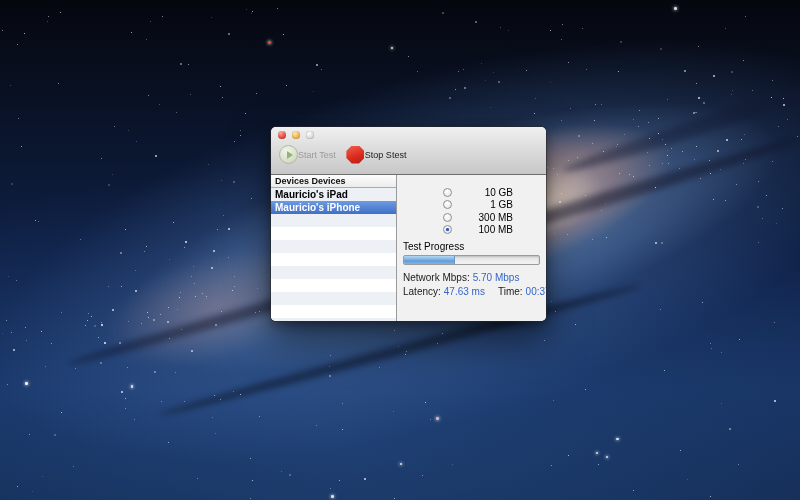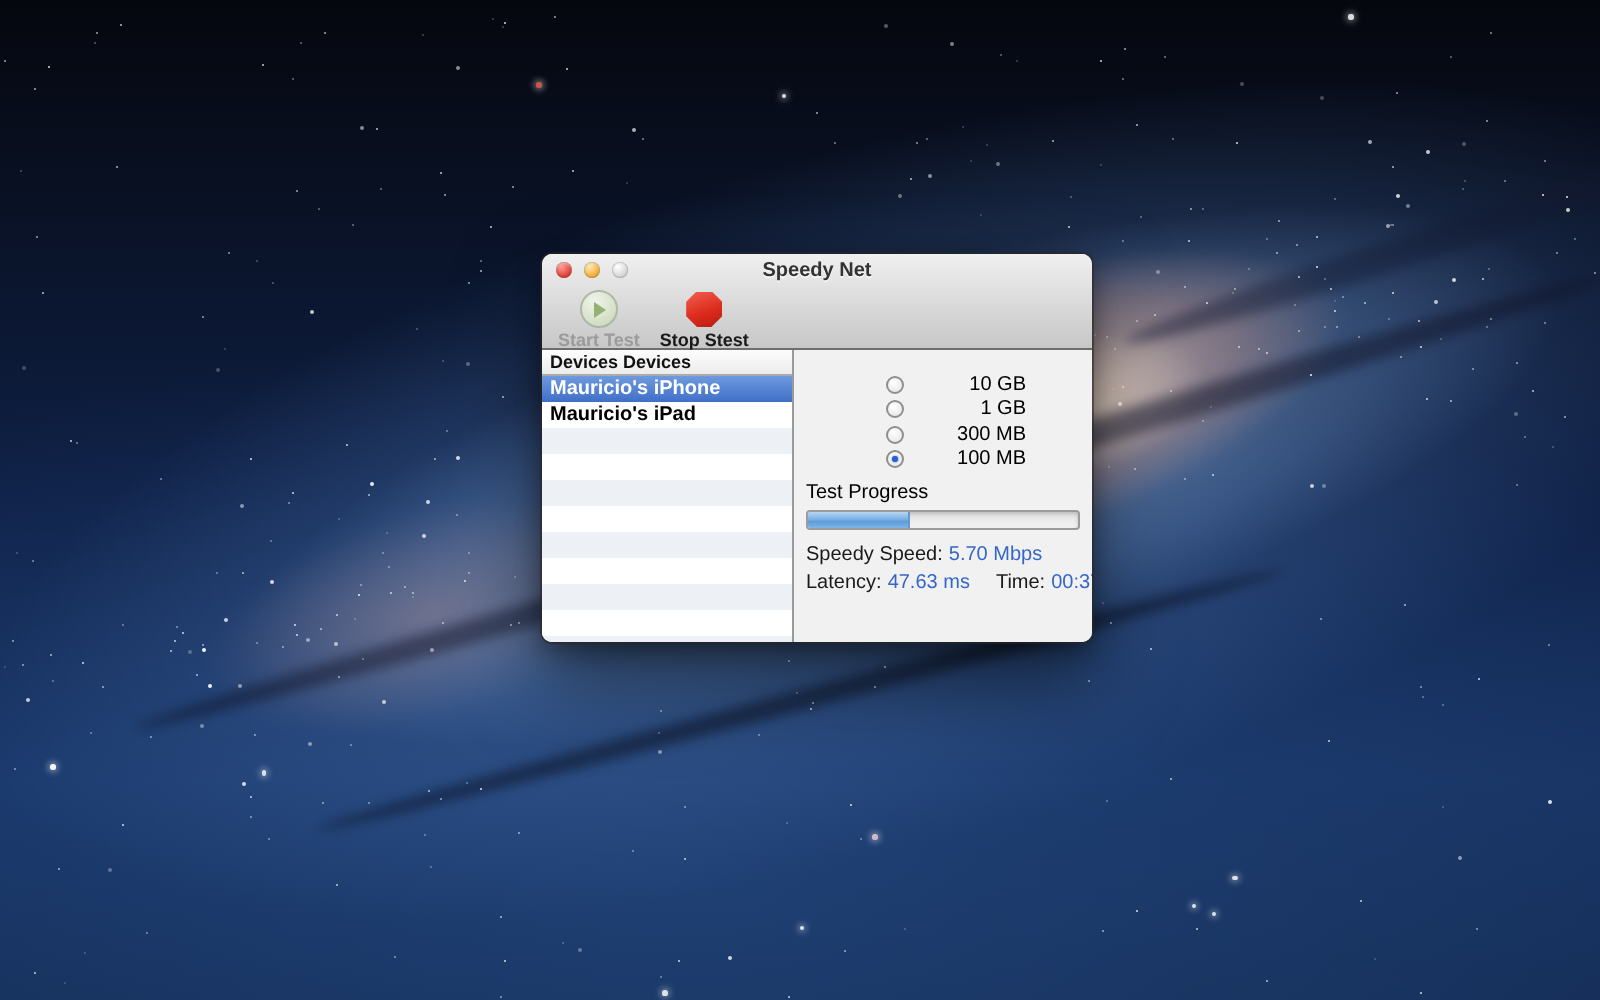--- a/index.html
+++ b/index.html
@@ -48,21 +48,21 @@
   }
   .titlebar{ height:16px; position:relative; }
   .traffic{ position:absolute; left:7px; top:4px; display:flex; gap:6px; }
   .tl{ width:8px; height:8px; border-radius:50%; box-shadow:inset 0 0 1px rgba(0,0,0,0.5), inset 0 1px 1px rgba(255,255,255,0.5); }
   .tl.red{ background:radial-gradient(circle at 35% 30%, #ff9d94, #e2463a 60%, #b8342a); }
   .tl.yellow{ background:radial-gradient(circle at 35% 30%, #ffe9b0, #f3b13f 60%, #d08f22); }
   .tl.gray{ background:radial-gradient(circle at 35% 30%, #ffffff, #dadada 60%, #bfbfbf); }
   .win-title{ position:absolute; left:0; right:0; top:3px; text-align:center;
     font-size:10px; font-weight:bold; color:#333; text-shadow:0 1px 0 rgba(255,255,255,0.6); }
   .toolbar{ display:flex; align-items:flex-start; padding:2px 0 0 8px; height:31px; }
-  .tb-btn{ display:flex; flex-direction:column; align-items:center; margin-right:10px; cursor:default;font-weight:bold; }
+  .tb-btn{ display:flex; flex-direction:row; align-items:center; margin-right:10px; cursor:default; }
   .tb-icon{ width:19px; height:19px; display:flex; align-items:center; justify-content:center; }
   .play-circle{ width:19px; height:19px; border-radius:50%; border:1px solid #a8b29e; opacity:0.85;
     background:radial-gradient(circle at 38% 30%, #f4f8ef, #dbe6cb 55%, #c6d6b0);
     display:flex; align-items:center; justify-content:center; }
   .play-tri{ width:0; height:0; border-left:6px solid #8aab62; border-top:4px solid transparent; border-bottom:4px solid transparent; margin-left:2px; }
   .octagon{ width:18px; height:18px;
     clip-path:polygon(30% 0,70% 0,100% 30%,100% 70%,70% 100%,30% 100%,0 70%,0 30%);
     background:linear-gradient(160deg,#f0604f 0%,#dd2c1e 55%,#b51a10 100%); }
   .tb-label{ font-size:9px; margin-top:1px; color:#1a1a1a; }
   .tb-btn.disabled .tb-label{ color:#9b9b9b; }
@@ -563,21 +563,20 @@
     </div>
 
   <div class="window">
     <div class="win-header">
       <div class="titlebar">
         <div class="traffic">
           <span class="tl red"></span>
           <span class="tl yellow"></span>
           <span class="tl gray"></span>
         </div>
-        <div class="win-title">Speedy Net</div>
       </div>
       <div class="toolbar">
         <div class="tb-btn disabled">
           <span class="tb-icon">
             <span class="play-circle">
                 <span class="play-tri"></span>
               </span>
           </span>
           <span class="tb-label">Start Test</span>
         </div>
@@ -587,22 +586,22 @@
           </span>
           <span class="tb-label">Stop Stest</span>
         </div>
       </div>
     </div>
 
     <div class="win-content">
       <div class="list-pane">
         <div class="list-header">Devices Devices</div>
         <div class="list-body" id="list-body">
+            <div class="row">Mauricio's iPad</div>
             <div class="row sel">Mauricio's iPhone</div>
-            <div class="row">Mauricio's iPad</div>
             <div class="row"></div>
             <div class="row"></div>
             <div class="row"></div>
             <div class="row"></div>
             <div class="row"></div>
             <div class="row"></div>
             <div class="row"></div>
             <div class="row"></div>
             <div class="row"></div>
           </div>
@@ -625,21 +624,21 @@
             <div class="radio-row">
               <span class="radio sel"></span>
               <span class="radio-label">100 MB</span>
             </div>
           </div>
         <div class="progress-label">Test Progress</div>
         <div class="progress-track">
           <div class="progress-fill" id="progress-fill" style="width: 38%;"></div>
         </div>
         <div class="stat-line">
-          <span class="stat-label">Speedy Speed:</span><span class="stat-value">5.70 Mbps</span>
+          <span class="stat-label">Network Mbps:</span><span class="stat-value">5.70 Mbps</span>
         </div>
         <div class="stat-line second">
           <span class="stat-label">Latency:</span><span class="stat-value">47.63 ms</span><span class="stat-gap"></span><span class="stat-label">Time:</span><span class="stat-value">00:37</span>
         </div>
       </div>
     </div>
   </div>
 </div>
 
 </body></html>

